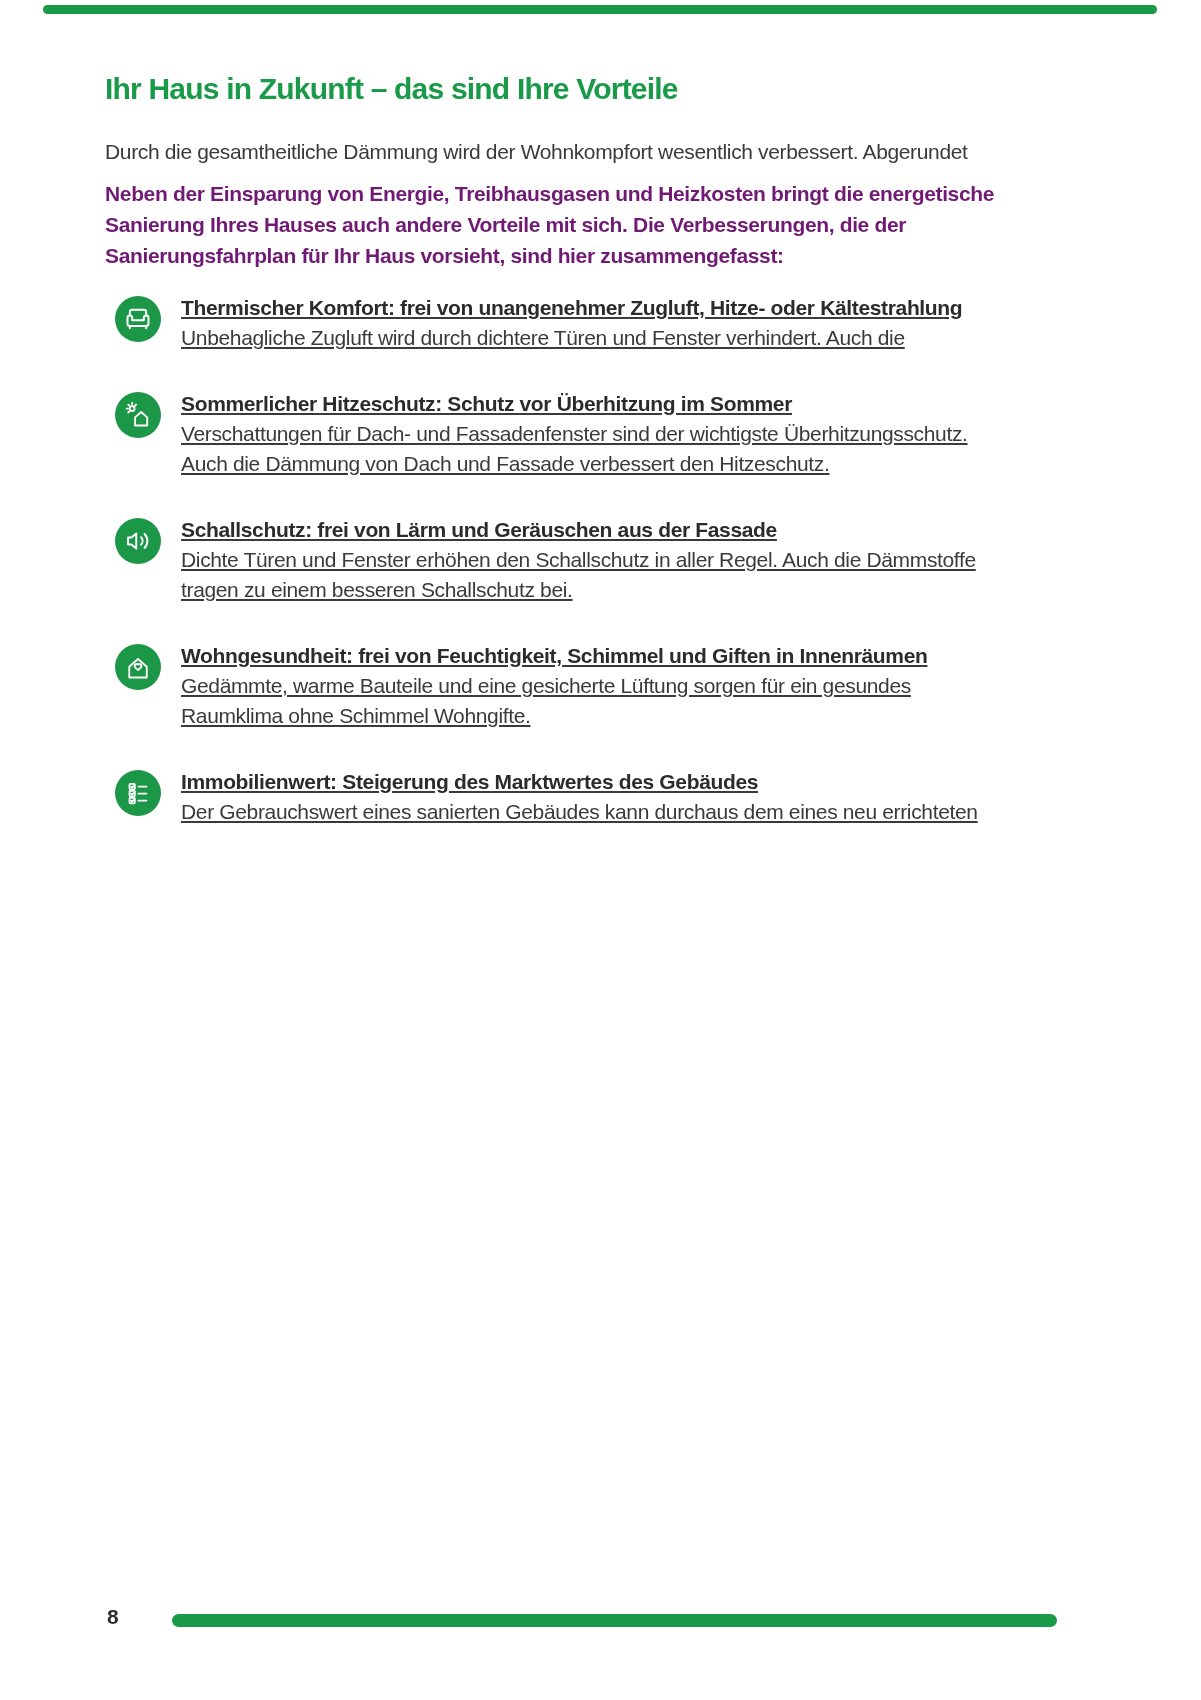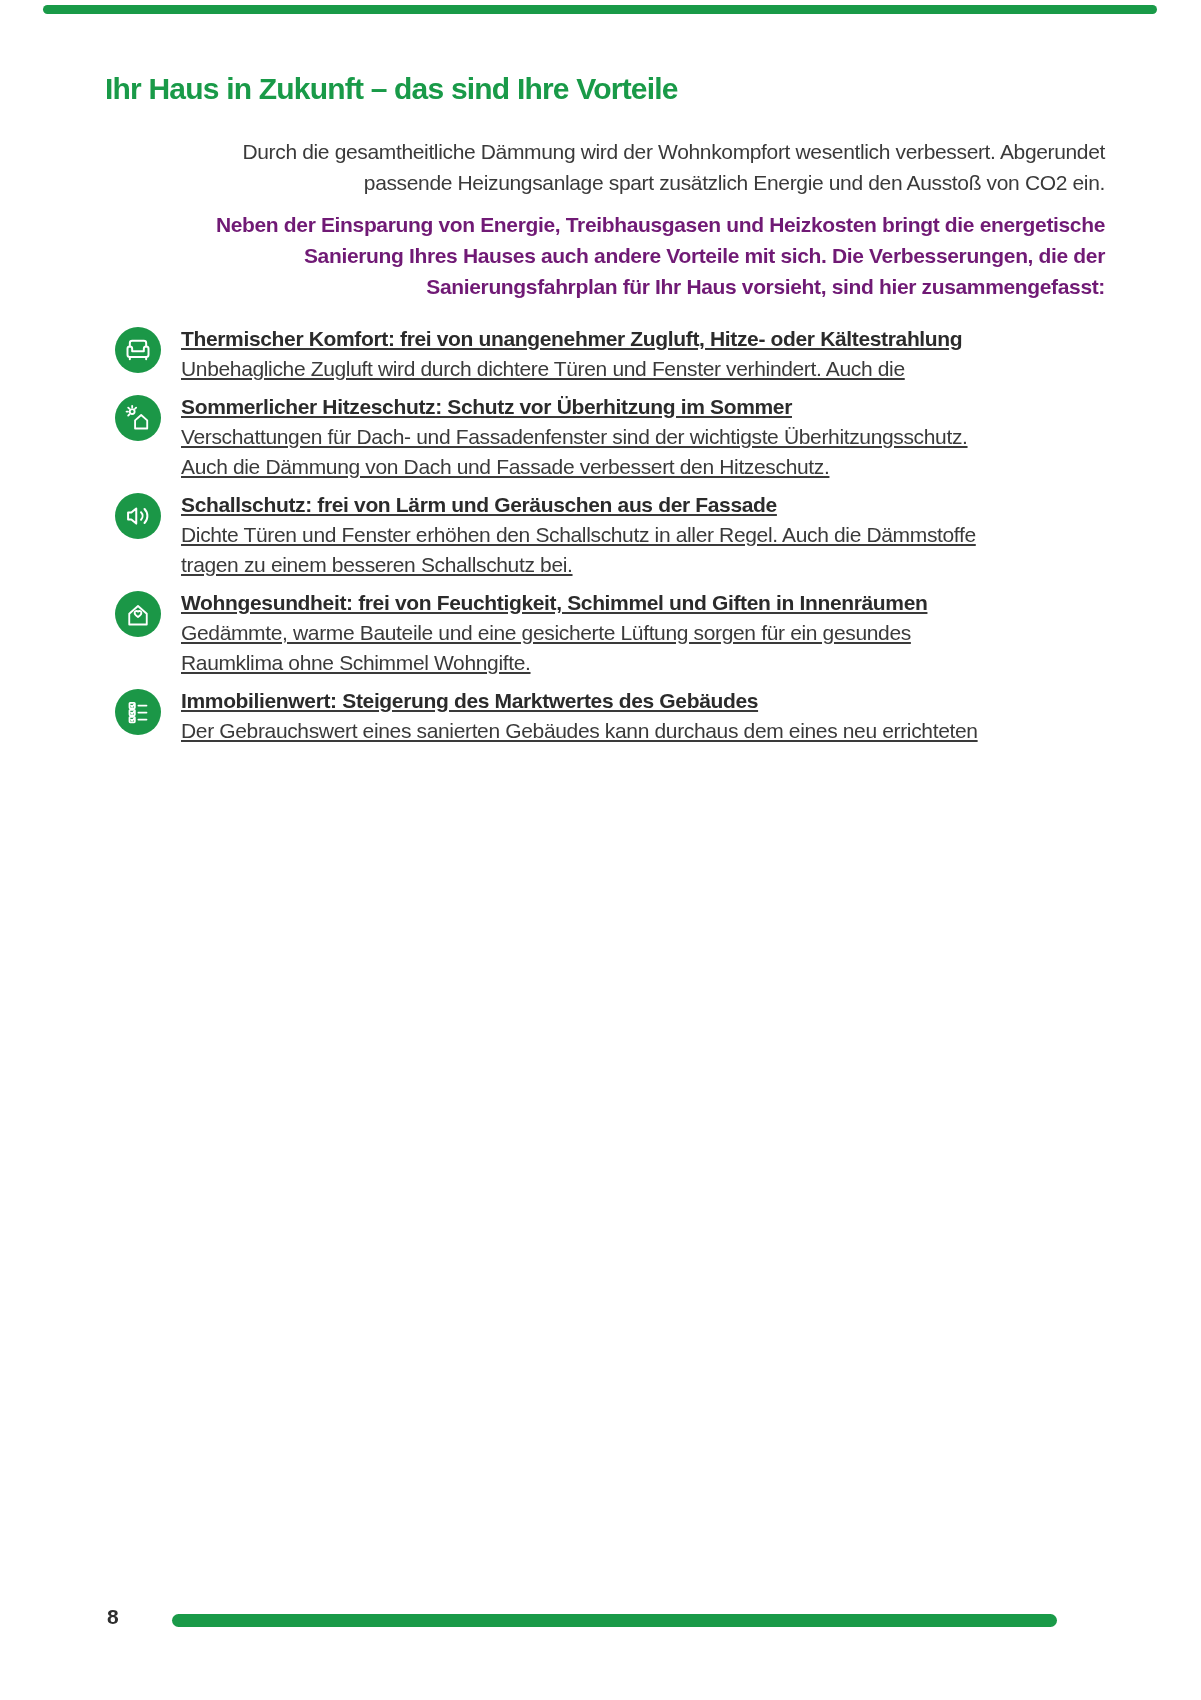--- a/index.html
+++ b/index.html
@@ -19,25 +19,25 @@
   .content { position:absolute; left:105px; top:0; width:1000px; }
 
   h1.title {
     margin-top:70px;
     font-size:30px; line-height:38px; font-weight:bold;
     color:#199a48; letter-spacing:-0.8px;
     white-space:nowrap;
   }
 
   .para { margin-top:28px; font-size:21px; line-height:31px; letter-spacing:-0.35px; color:#3a3a3a; }
-  .para .line { white-space:nowrap;text-align:right; }
+  .para .line { white-space:nowrap; }
   .para.bold { margin-top:11px; font-weight:bold; color:#701a75; }
 
   .benefits { margin-top:20px; }
-  .benefit { display:flex; margin-top:8px; }
+  .benefit { display:flex; margin-top:36px; }
   .benefit:first-child { margin-top:22px; }
 
   .icon-circle {
     flex:0 0 46px; width:46px; height:46px; border-radius:50%;
     background:#1b9747; margin-left:10px; margin-right:20px; margin-top:3px;
     display:flex; align-items:center; justify-content:center;
   }
   .icon-circle svg { display:block; }
 
   .benefit-text { font-size:21px; line-height:30px; letter-spacing:-0.35px; color:#3a3a3a;text-decoration:underline; }
@@ -59,21 +59,20 @@
 <div class="page">
 
   <div class="topbar"></div>
 
   <div class="content">
 
     <h1 class="title">Ihr Haus in Zukunft – das sind Ihre Vorteile</h1>
 
     <div class="para">
       <div class="line">Durch die gesamtheitliche Dämmung wird der Wohnkompfort wesentlich verbessert. Abgerundet</div>
-      <div class="line">passende Heizungsanlage spart zusätzlich Energie und den Ausstoß von CO2 ein.</div>
     </div>
 
     <div class="para bold">
       <div class="line">Neben der Einsparung von Energie, Treibhausgasen und Heizkosten bringt die energetische</div>
       <div class="line">Sanierung Ihres Hauses auch andere Vorteile mit sich. Die Verbesserungen, die der</div>
       <div class="line">Sanierungsfahrplan für Ihr Haus vorsieht, sind hier zusammengefasst:</div>
     </div>
 
     <div class="benefits">
 

